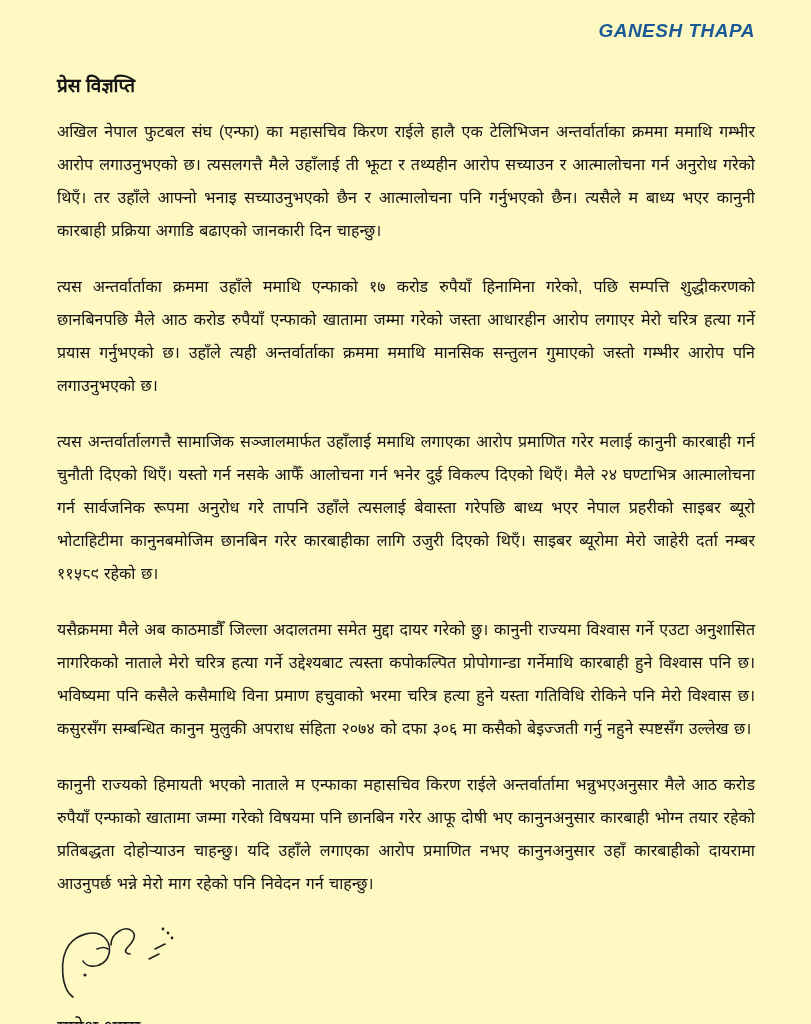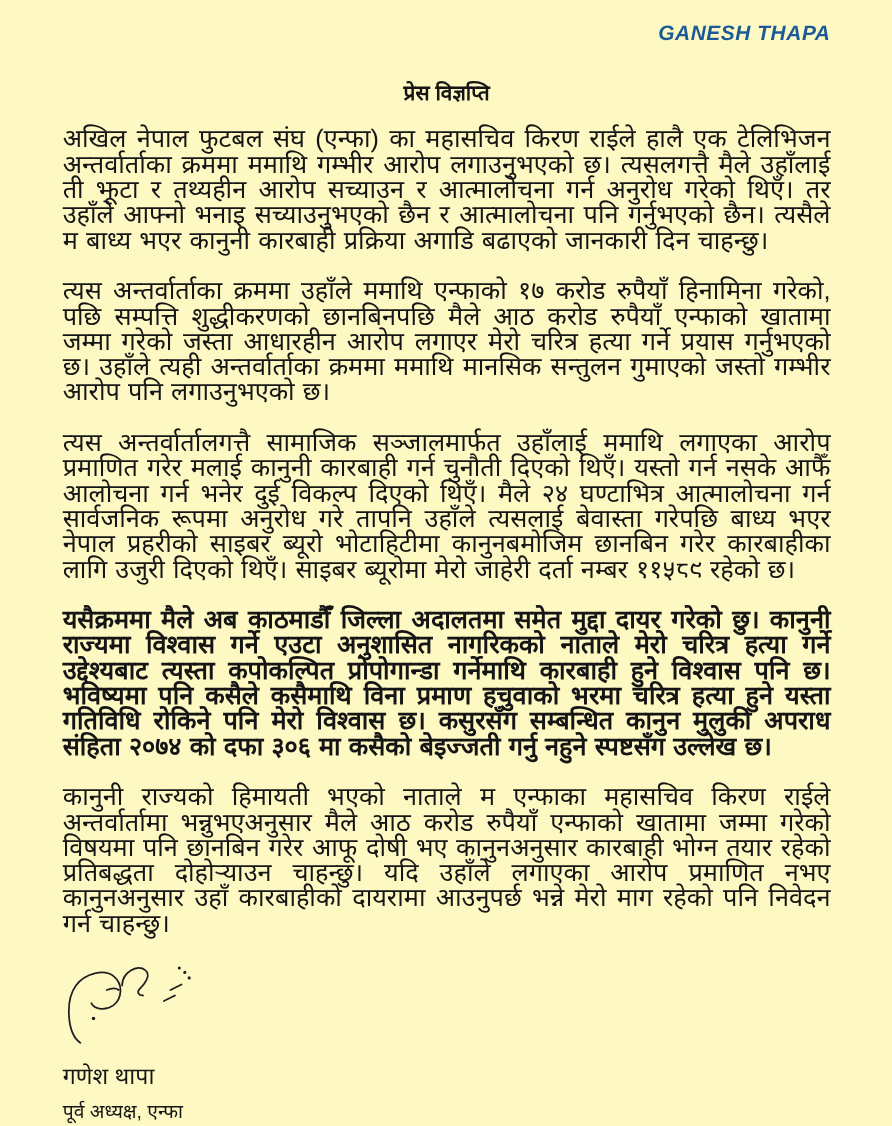--- a/index.html
+++ b/index.html
@@ -21,38 +21,37 @@
   .brand {
     text-align: right;
     font-size: 19px;
     font-weight: 700;
     font-style: italic;
     letter-spacing: 0.5px;
     color: #1b5a96;
     line-height: 22px;
   }
   .doc-title {
-    text-align: center;
     font-weight: 700;
     font-size: 19px;
     margin-top: 33px;
     line-height: 22px;
   }
   .body-copy {
     margin-top: 18px;
   }
   .para {
-    font-size: 23px;
-    line-height: 23px;
+    font-size: 16px;
+    line-height: 33px;
     text-align: justify;
     margin: 0 0 23px 0;
     word-spacing: 1px;
   }
   .para.bold {
-    font-weight: 700;
+    font-weight: 400;
   }
   .sig-block {
     margin-top: 6px;
   }
   .sig-scribble {
     display: block;
     margin-left: 2px;
   }
   .sig-scribble svg {
     display: block;

